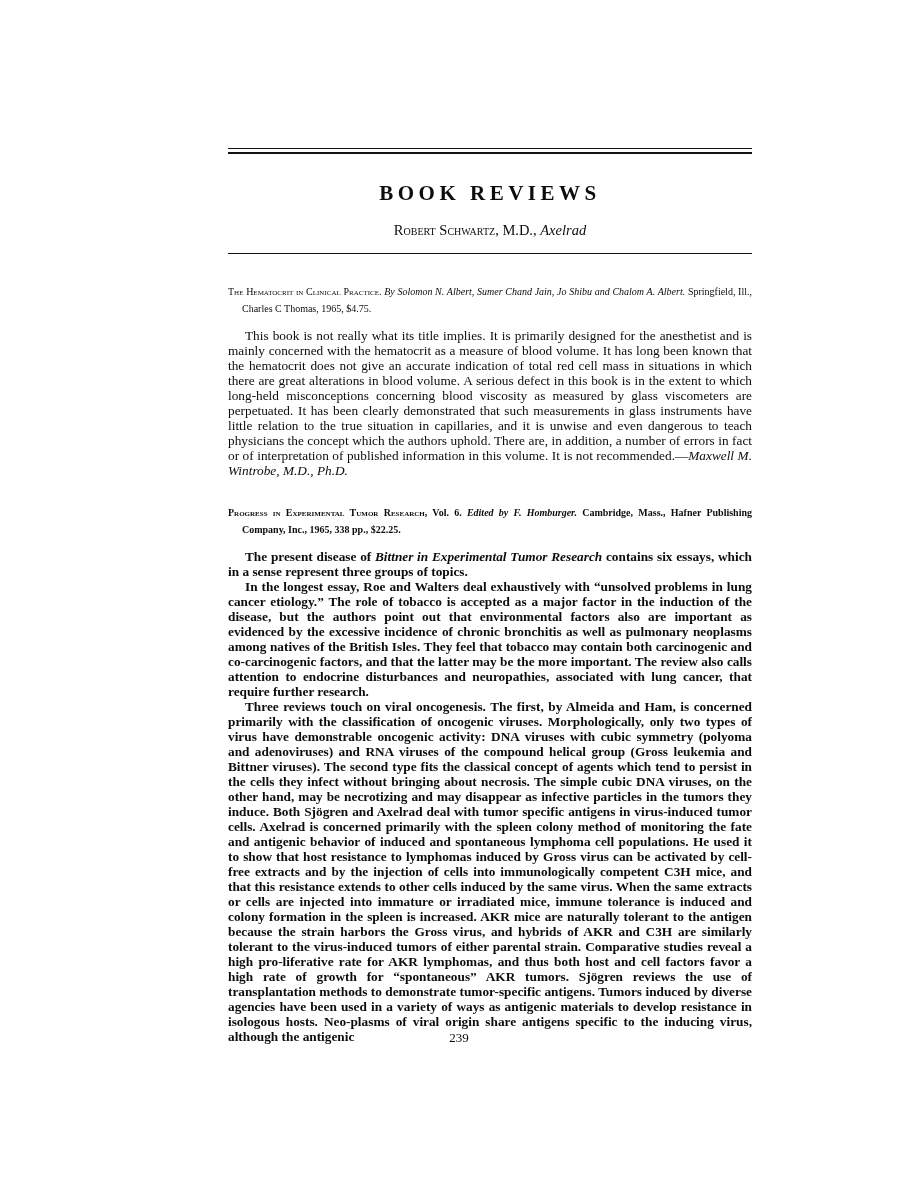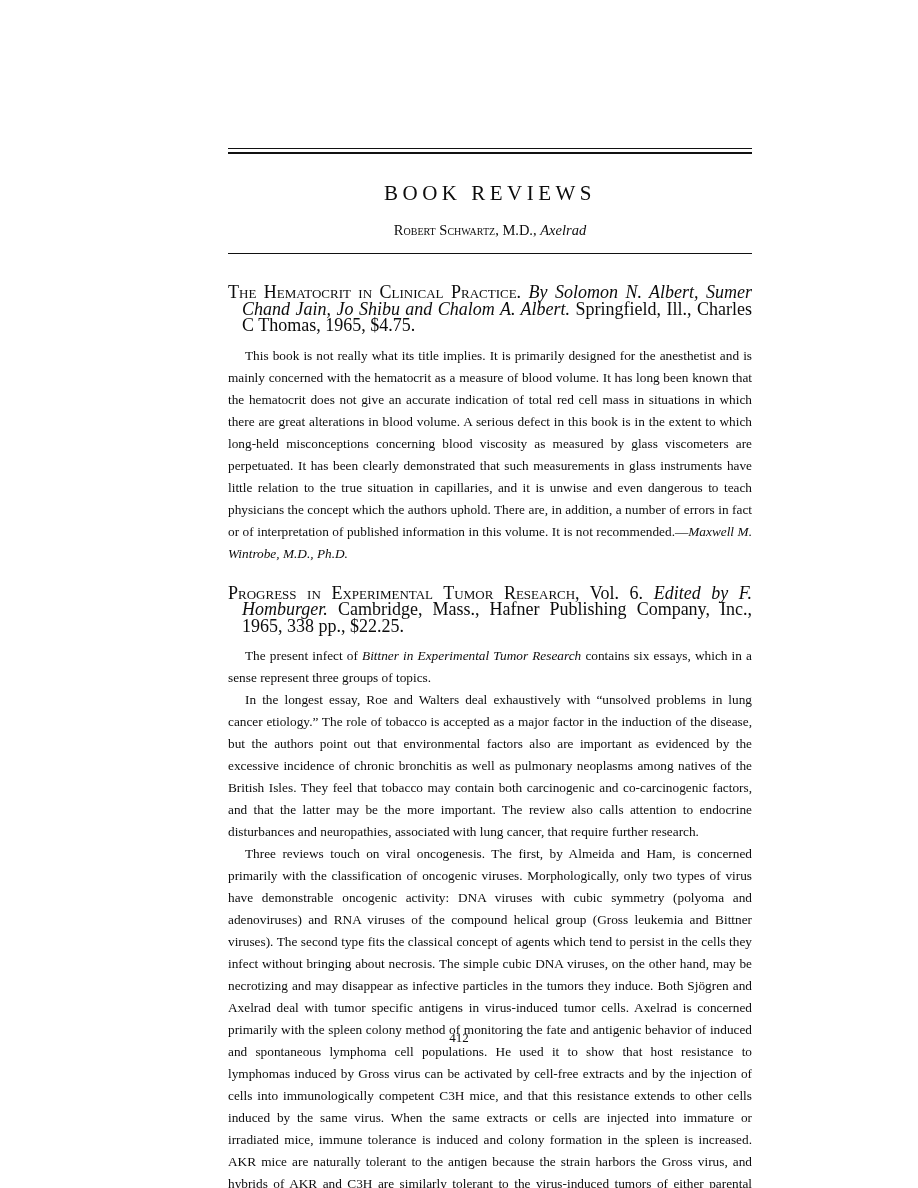--- a/index.html
+++ b/index.html
@@ -45,21 +45,21 @@
   .rule-single {
     height: 1px;
     background: #111;
     width: 100%;
     margin-top: 14px;
   }
 
   
   .masthead-title {
     text-align: center;
-    font-weight: normal;
+    font-weight: bold;
     font-size: 21px;
     letter-spacing: 4.5px;
     margin-top: 28px;
     line-height: 1.1;
   }
   .masthead-editor {
     text-align: center;
     font-size: 14.5px;
     margin-top: 17px;
     line-height: 1.2;
@@ -70,44 +70,45 @@
   }
   .it {
     font-style: italic;
   }
 
   
   .entry {
     margin-top: 30px;
   }
   .entry-head {
-    font-size: 18px;
+    font-size: 10px;
     line-height: 16.5px;
     text-align: justify;
     text-justify: inter-word;
     padding-left: 14px;
     text-indent: -14px;
   }
   .entry-head .sc {
     font-variant: small-caps;
   }
   p.body-par {
     font-size: 13.3px;
-    line-height: 22px;
+    line-height: 15px;
     text-align: justify;
     text-justify: inter-word;
     margin: 0;
     text-indent: 17px;
     hyphens: manual;
   }
   p.body-par.first {
     margin-top: 11px;
   }
   .entry-2 {
-    margin-top: 20px;
+    margin-top: 27px;
+    font-weight: bold;
   }
 
   
   .folio {
     position: absolute;
     left: 0;
     right: 0;
     top: 1030px;
     text-align: center;
     font-size: 13px;
@@ -142,29 +143,29 @@
         <span>This book is not really what its title implies. It is primarily designed for the anesthetist and is mainly concerned with the hematocrit as a measure of blood volume. It has long been known that the hematocrit does not give an accurate indication of total red cell mass in situations in which there are great alterations in blood volume. A serious defect in this book is in the extent to which long-held misconceptions concerning blood viscosity as measured by glass viscometers are perpetuated. It has been clearly demonstrated that such measurements in glass instruments have little relation to the true situation in capillaries, and it is unwise and even dangerous to teach physicians the concept which the authors uphold. There are, in addition, a number of errors in fact or of interpretation of published information in this volume. It is not recommended.—</span><span class="it">Maxwell M. Wintrobe, M.D., Ph.D.</span>
       </p>
     </div>
 
     <div class="entry entry-2">
       <div class="entry-head">
         <span class="sc">Progress in Experimental Tumor Research,</span><span> Vol. 6. </span><span class="it">Edited by F. Homburger.</span><span> Cambridge, Mass., Hafner Publishing Company, Inc., 1965, 338 pp., $22.25.</span>
       </div>
 
       <p class="body-par first">
-        <span>The present infect of </span><span class="it">Bittner in Experimental Tumor Research</span><span> contains six essays, which in a sense represent three groups of topics.</span>
+        <span>The present disease of </span><span class="it">Bittner in Experimental Tumor Research</span><span> contains six essays, which in a sense represent three groups of topics.</span>
       </p>
 
       <p class="body-par">
         <span>In the longest essay, Roe and Walters deal exhaustively with “unsolved problems in lung cancer etiology.” The role of tobacco is accepted as a major factor in the induction of the disease, but the authors point out that environmental factors also are important as evidenced by the excessive incidence of chronic bronchitis as well as pulmonary neoplasms among natives of the British Isles. They feel that tobacco may contain both carcinogenic and co-carcinogenic factors, and that the latter may be the more important. The review also calls attention to endocrine disturbances and neuropathies, associated with lung cancer, that require further research.</span>
       </p>
 
       <p class="body-par">
         <span>Three reviews touch on viral oncogenesis. The first, by Almeida and Ham, is concerned primarily with the classification of oncogenic viruses. Morphologically, only two types of virus have demonstrable oncogenic activity: DNA viruses with cubic symmetry (polyoma and adenoviruses) and RNA viruses of the compound helical group (Gross leukemia and Bittner viruses). The second type fits the classical concept of agents which tend to persist in the cells they infect without bringing about necrosis. The simple cubic DNA viruses, on the other hand, may be necrotizing and may disappear as infective particles in the tumors they induce. Both Sjögren and Axelrad deal with tumor specific antigens in virus-induced tumor cells. Axelrad is concerned primarily with the spleen colony method of monitoring the fate and antigenic behavior of induced and spontaneous lymphoma cell populations. He used it to show that host resistance to lymphomas induced by Gross virus can be activated by cell-free extracts and by the injection of cells into immunologically competent C3H mice, and that this resistance extends to other cells induced by the same virus. When the same extracts or cells are injected into immature or irradiated mice, immune tolerance is induced and colony formation in the spleen is increased. AKR mice are naturally tolerant to the antigen because the strain harbors the Gross virus, and hybrids of AKR and C3H are similarly tolerant to the virus-induced tumors of either parental strain. Comparative studies reveal a high pro-liferative rate for AKR lymphomas, and thus both host and cell factors favor a high rate of growth for “spontaneous” AKR tumors. Sjögren reviews the use of transplantation methods to demonstrate tumor-specific antigens. Tumors induced by diverse agencies have been used in a variety of ways as antigenic materials to develop resistance in isologous hosts. Neo-plasms of viral origin share antigens specific to the inducing virus, although the antigenic</span>
       </p>
     </div>
 
   </div>
 
-  <div class="folio">412</div>
+  <div class="folio">239</div>
 
 </div>
 
 </body></html>

